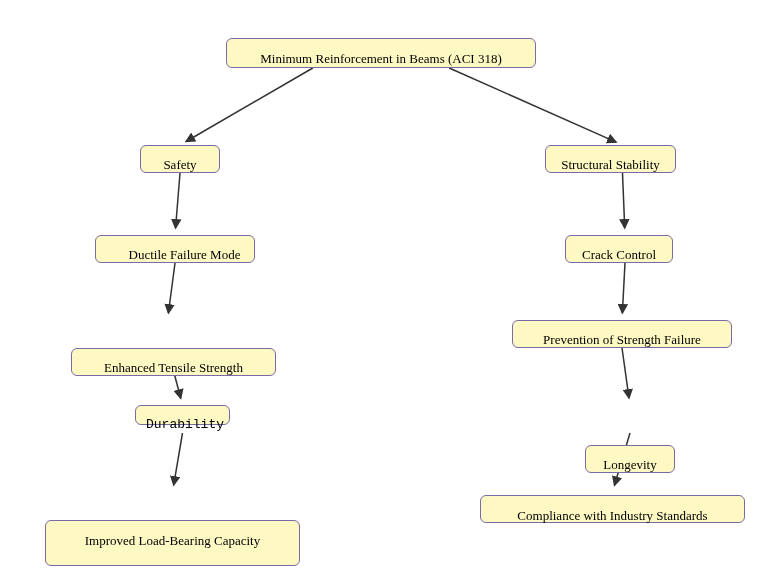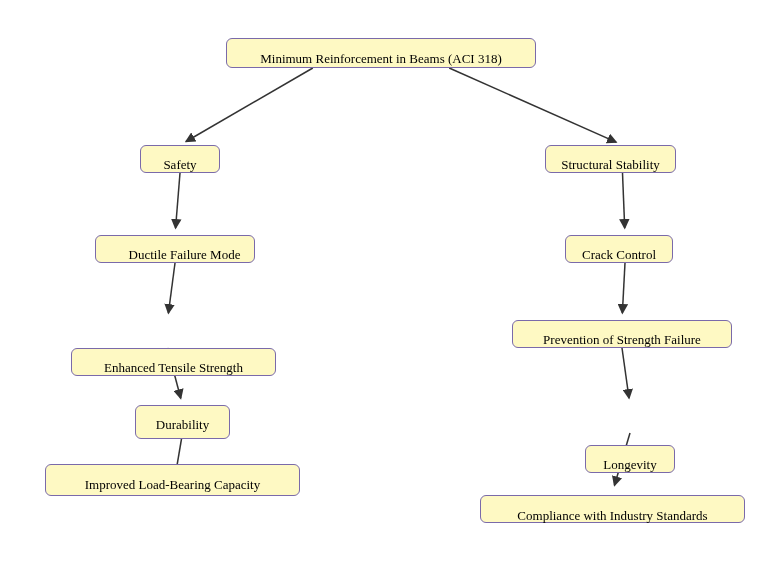--- a/index.html
+++ b/index.html
@@ -57,18 +57,18 @@
       <line x1="630" y1="433" x2="614.4905546320273" y2="485.28898724059366" stroke="#333" stroke-width="1.5" marker-end="url(#arrowhead)"></line>
     </svg>
   <div id="nodes-container">
       <div class="node" style="left: 226px; top: 38px; width: 310px; height: 30px; line-height: 30px;">Minimum Reinforcement in Beams (ACI 318)</div>
       <div class="node" style="left: 140px; top: 145px; width: 80px; height: 28px; line-height: 28px;">Safety</div>
       <div class="node" style="left: 545px; top: 145px; width: 131px; height: 28px; line-height: 28px;">Structural Stability</div>
       <div class="node" style="left: 95px; top: 235px; width: 160px; height: 28px; line-height: 28px; padding-left: 29px;">Ductile Failure Mode</div>
       <div class="node" style="left: 565px; top: 235px; width: 108px; height: 28px; line-height: 28px;">Crack Control</div>
       <div class="node" style="left: 71px; top: 320px; width: 205px; height: 28px; line-height: 28px; margin-top: 28px;">Enhanced Tensile Strength</div>
       <div class="node" style="left: 512px; top: 320px; width: 220px; height: 28px; line-height: 28px;">Prevention of Strength Failure</div>
-      <div class="node" style="left: 135px; top: 405px; width: 95px; height: 34px; line-height: 28px;">Durability</div>
+      <div class="node" style="left: 135px; top: 405px; width: 95px; height: 20px; line-height: 28px; font-family: Liberation Mono, monospace;">Durability</div>
       <div class="node" style="left: 585px; top: 405px; width: 90px; height: 28px; line-height: 28px; margin-top: 40px;">Longevity</div>
-      <div class="node" style="left: 45px; top: 464px; width: 255px; height: 32px; line-height: 30px;">Improved Load-Bearing Capacity</div>
+      <div class="node" style="left: 45px; top: 520px; width: 255px; height: 46px; line-height: 30px;">Improved Load-Bearing Capacity</div>
       <div class="node" style="left: 480px; top: 495px; width: 265px; height: 28px; line-height: 30px;">Compliance with Industry Standards</div>
     </div>
 </div>
 
 </body></html>

